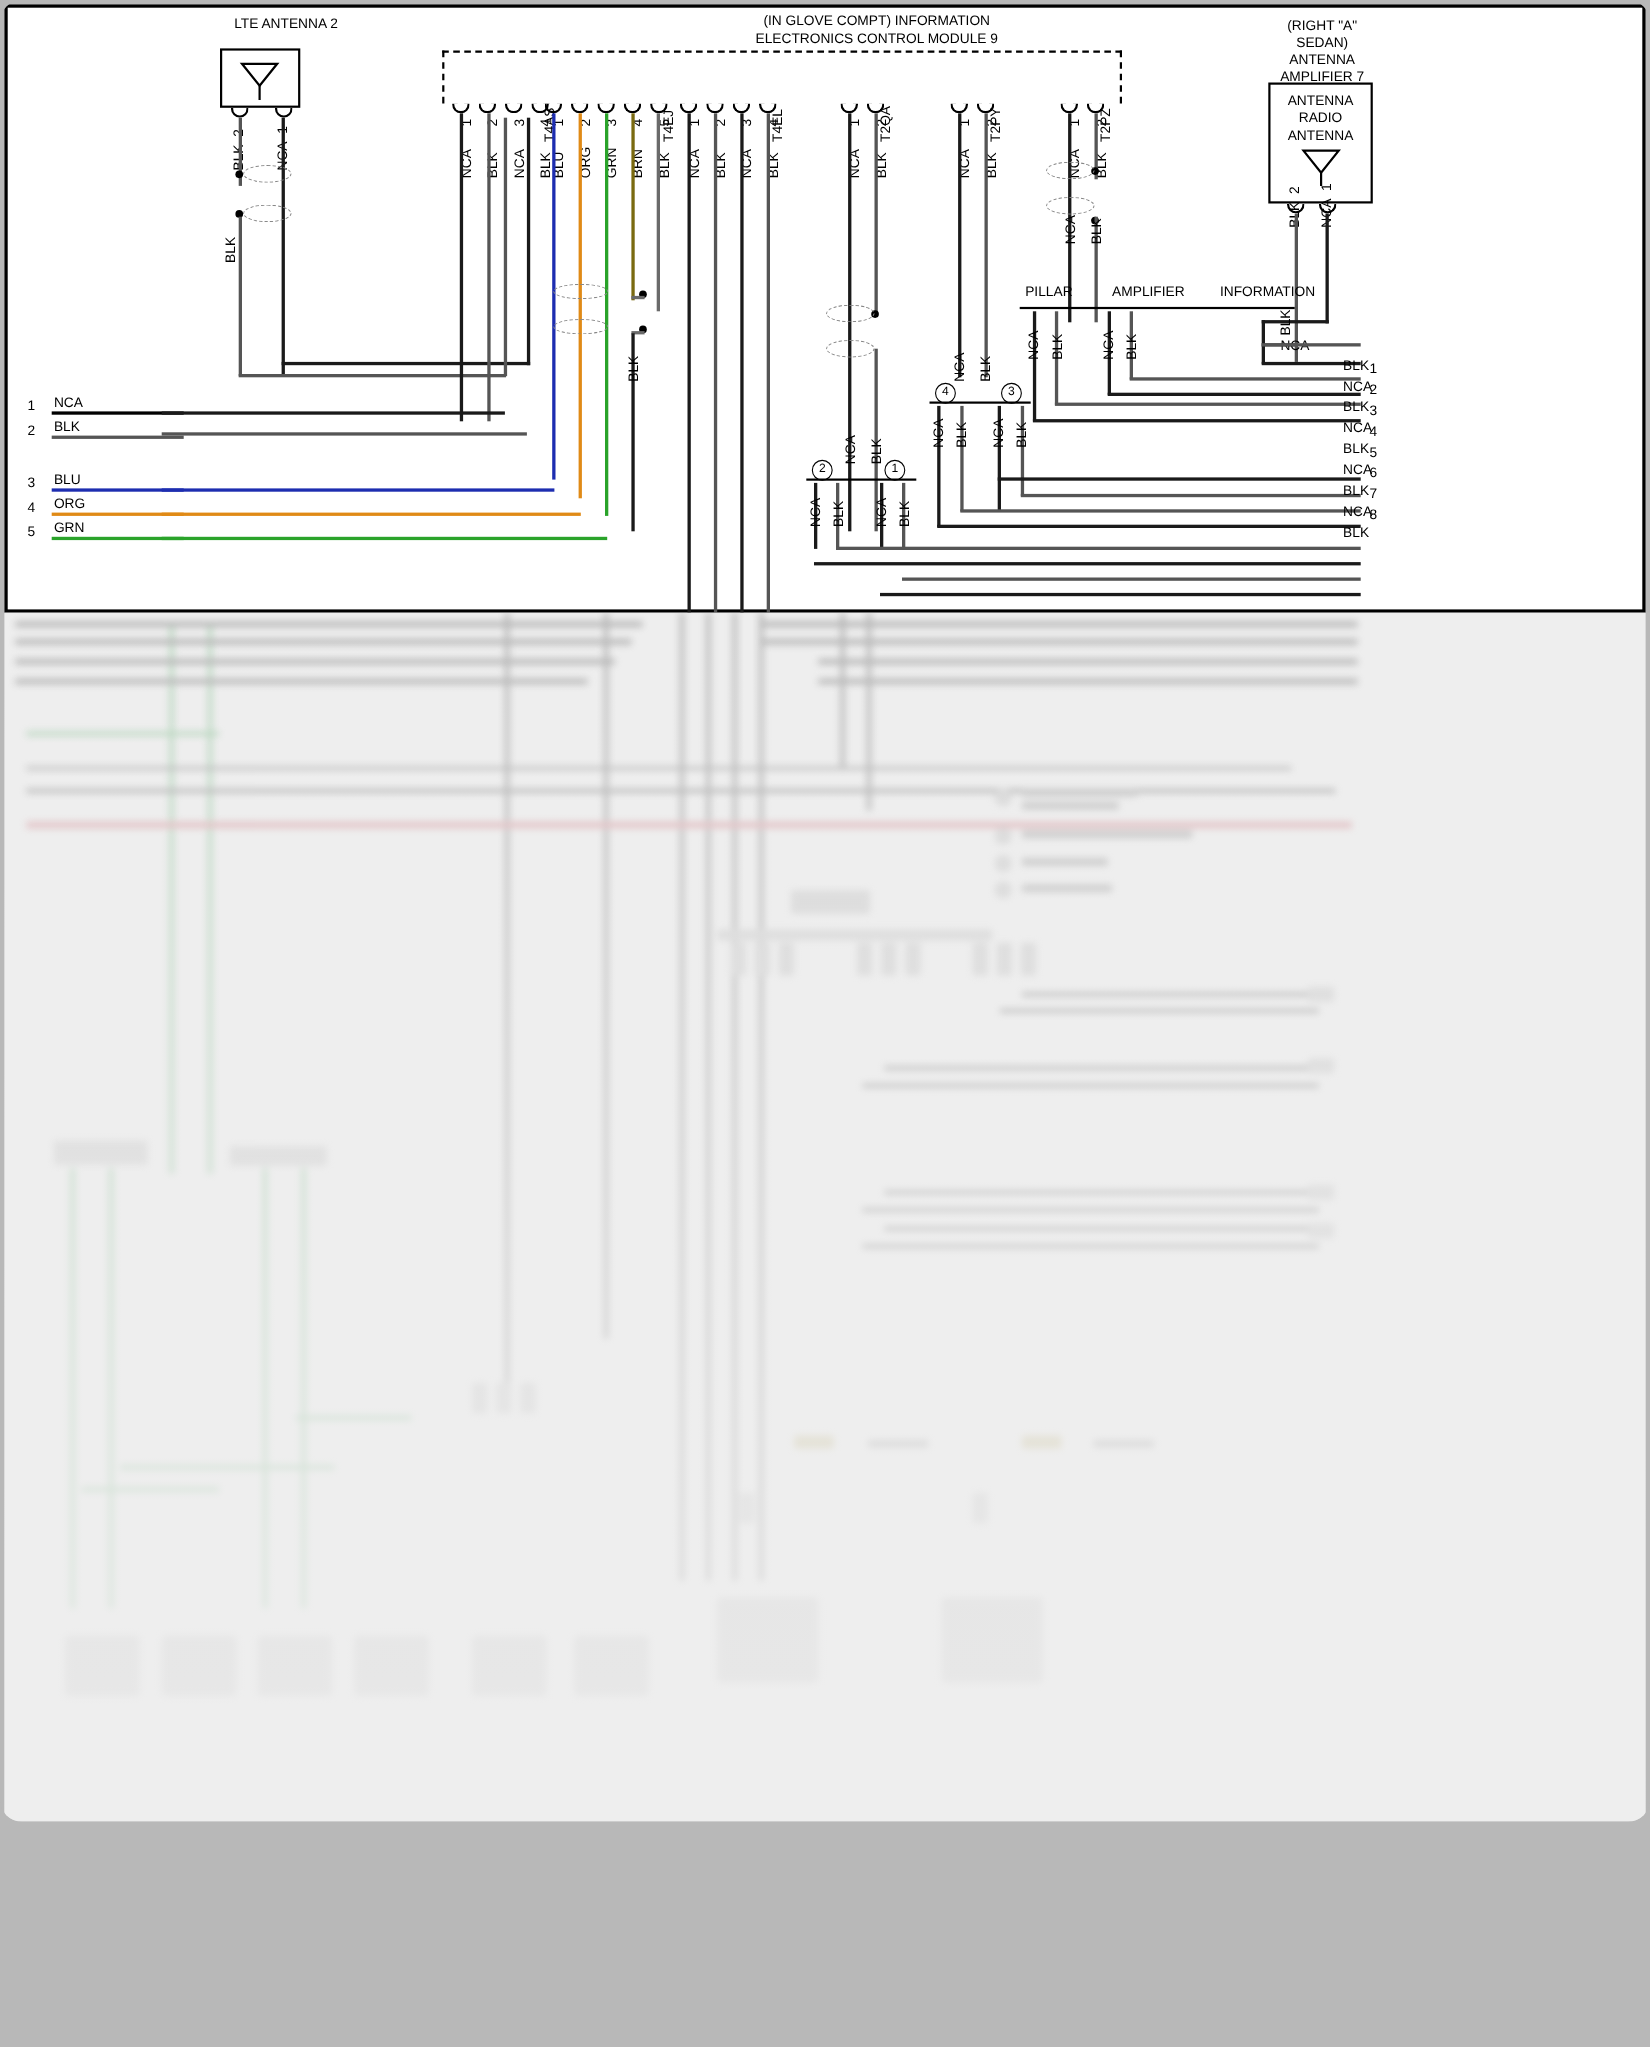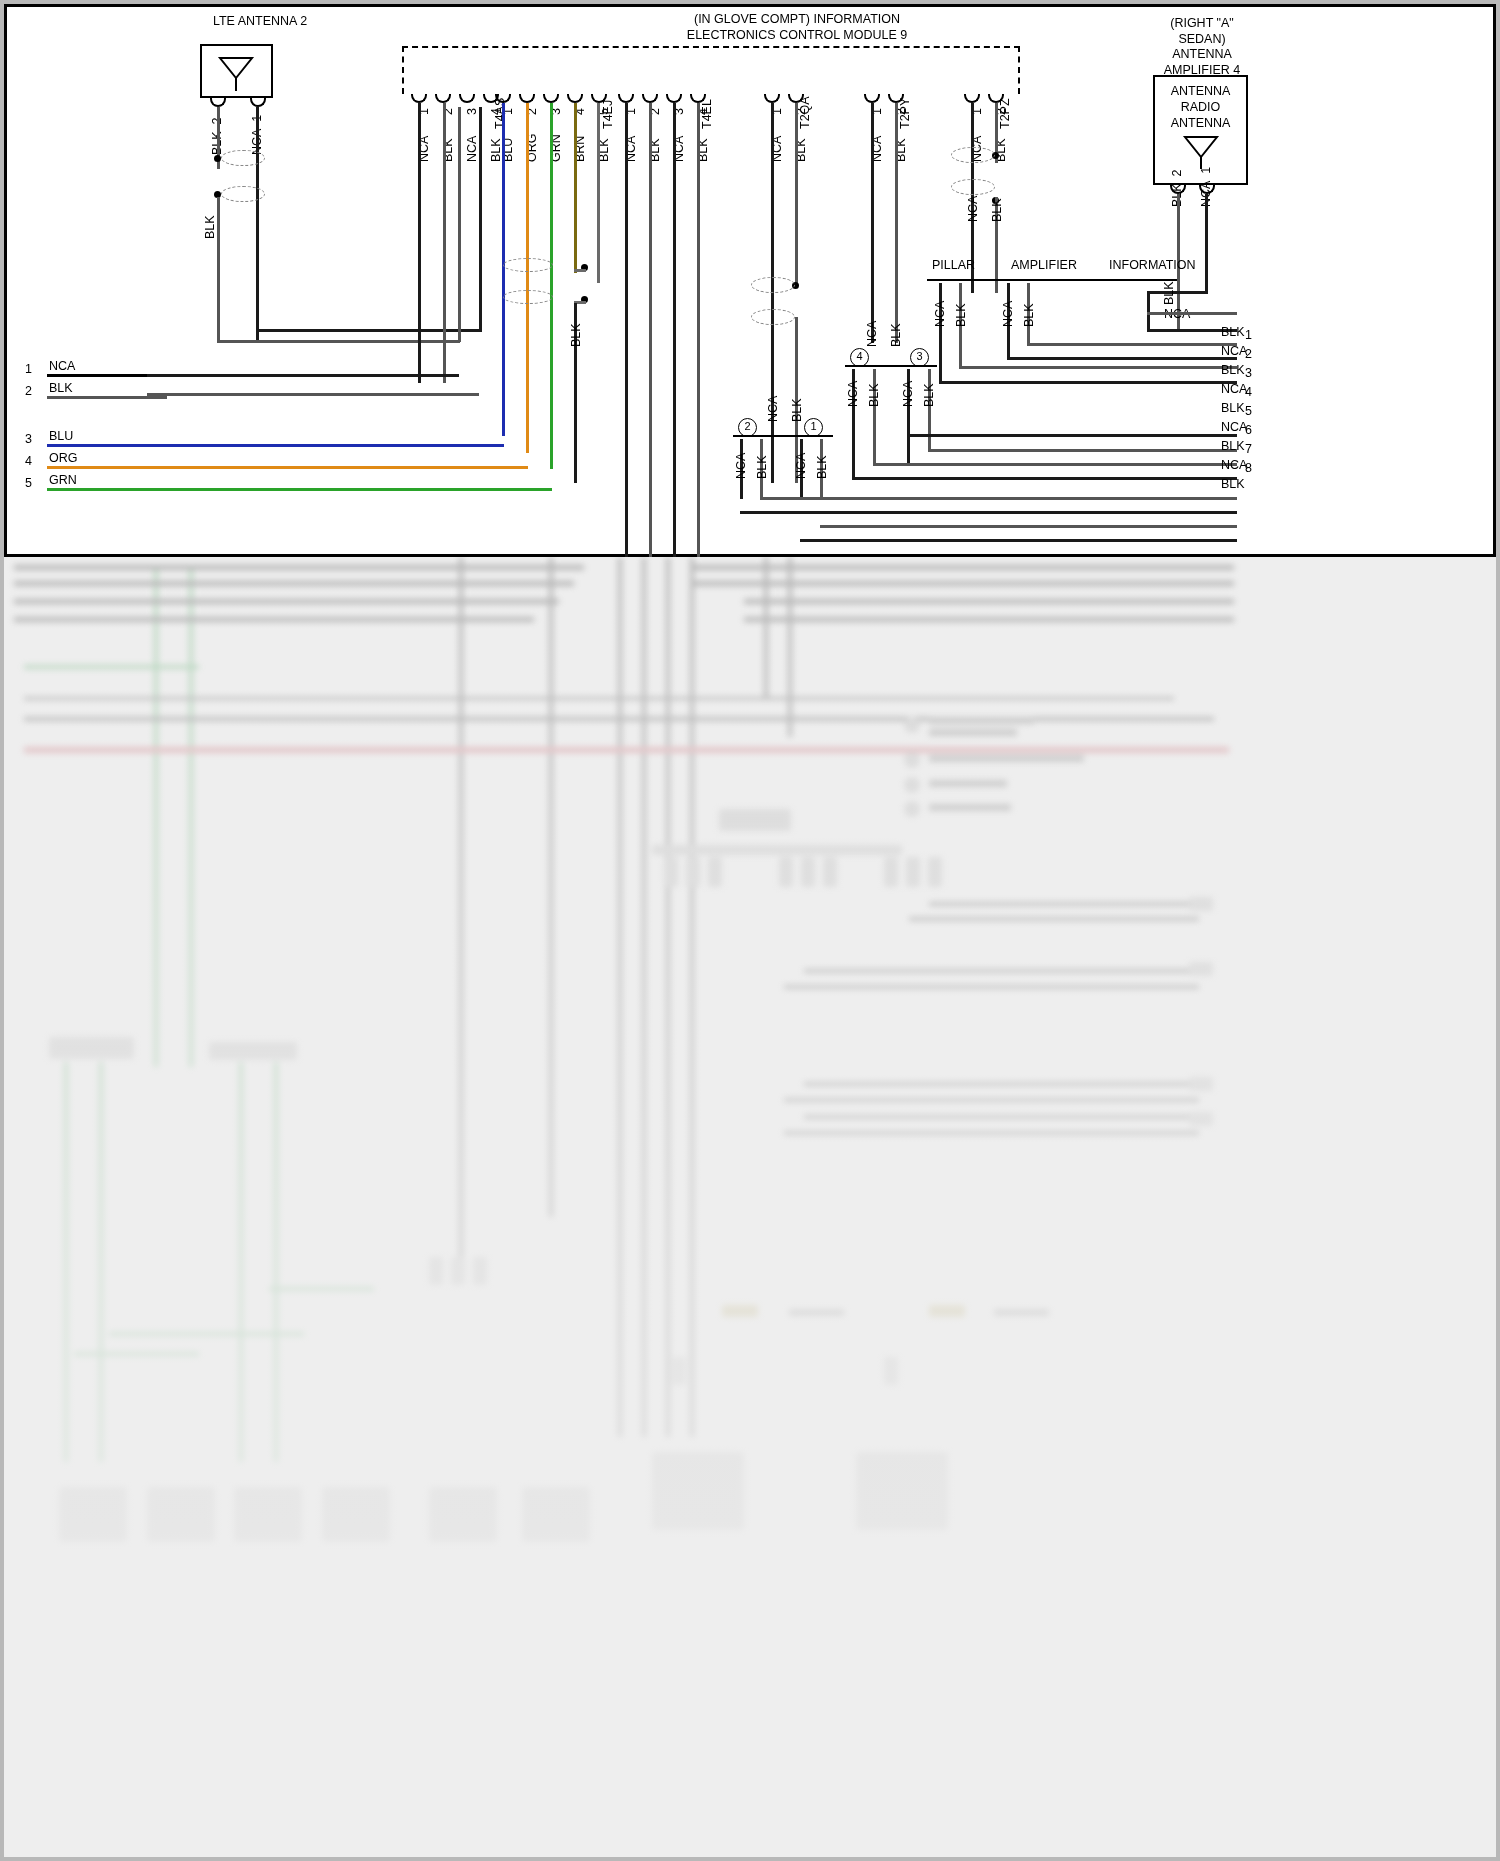--- a/index.html
+++ b/index.html
@@ -1,17 +1,17 @@
 <!DOCTYPE html>
 <html><head>
 <meta charset="utf-8">
 <style>
   html,body{margin:0;padding:0;background:#b8b8b8;}
   body{font-family:"Liberation Sans",sans-serif;}
-  #page{position:relative;width:1500px;height:1861px;background:#b8b8b8;overflow:hidden;}
+  #page{position:relative;width:1500px;height:1656px;background:#b8b8b8;overflow:hidden;border-radius:20px;}
   #sheet{position:absolute;left:4px;top:4px;width:1492px;height:553px;background:#ffffff;border:3px solid #000;box-sizing:border-box;}
   #lower{position:absolute;left:4px;top:557px;width:1492px;height:1300px;background:#eeeeee;overflow:hidden;}
 
   .lbl{position:absolute;font-size:12.5px;color:#000;white-space:nowrap;line-height:1.25;}
   .lbl.c{text-align:center;}
   .vlbl{position:absolute;font-size:12.5px;color:#000;white-space:nowrap;
         transform-origin:0 0;transform:rotate(-90deg);}
   .box{position:absolute;border:2px solid #000;background:#fff;box-sizing:border-box;}
   .dash{position:absolute;border:2px dashed #000;box-sizing:border-box;border-bottom:none;background:transparent;}
   .w{position:absolute;background:#000;}
@@ -53,21 +53,21 @@
   <div id="sheet">
 
     <div class="lbl c" style="left:118px;top:7px;width:270px;">LTE ANTENNA 2</div>
 
     <div class="lbl c" style="left:480px;top:5px;width:620px;">(IN GLOVE COMPT) INFORMATION</div>
     <div class="lbl c" style="left:480px;top:21px;width:620px;">ELECTRONICS CONTROL MODULE 9</div>
 
     <div class="lbl c" style="left:1105px;top:9px;width:180px;">(RIGHT "A"</div>
     <div class="lbl c" style="left:1105px;top:25px;width:180px;">SEDAN)</div>
     <div class="lbl c" style="left:1105px;top:40px;width:180px;">ANTENNA</div>
-    <div class="lbl c" style="left:1105px;top:56px;width:180px;">AMPLIFIER 4</div>
+    <div class="lbl c" style="left:1105px;top:56px;width:180px;">AMPLIFIER 7</div>
 
     <div class="box ant" style="left:193px;top:37px;width:73px;height:54px;">
       <svg width="69" height="50" viewBox="0 0 69 50">
         <polygon points="18,12 50,12 34,32" fill="none" stroke="#000" stroke-width="2"></polygon>
         <line x1="34" y1="32" x2="34" y2="45" stroke="#000" stroke-width="2"></line>
       </svg>
     </div>
     <div class="socket" style="left:203px;top:91px;"></div>
     <div class="socket" style="left:243px;top:91px;"></div>
     <div class="vlbl" style="left:203px;top:148px;">BLK&nbsp; 2</div>

